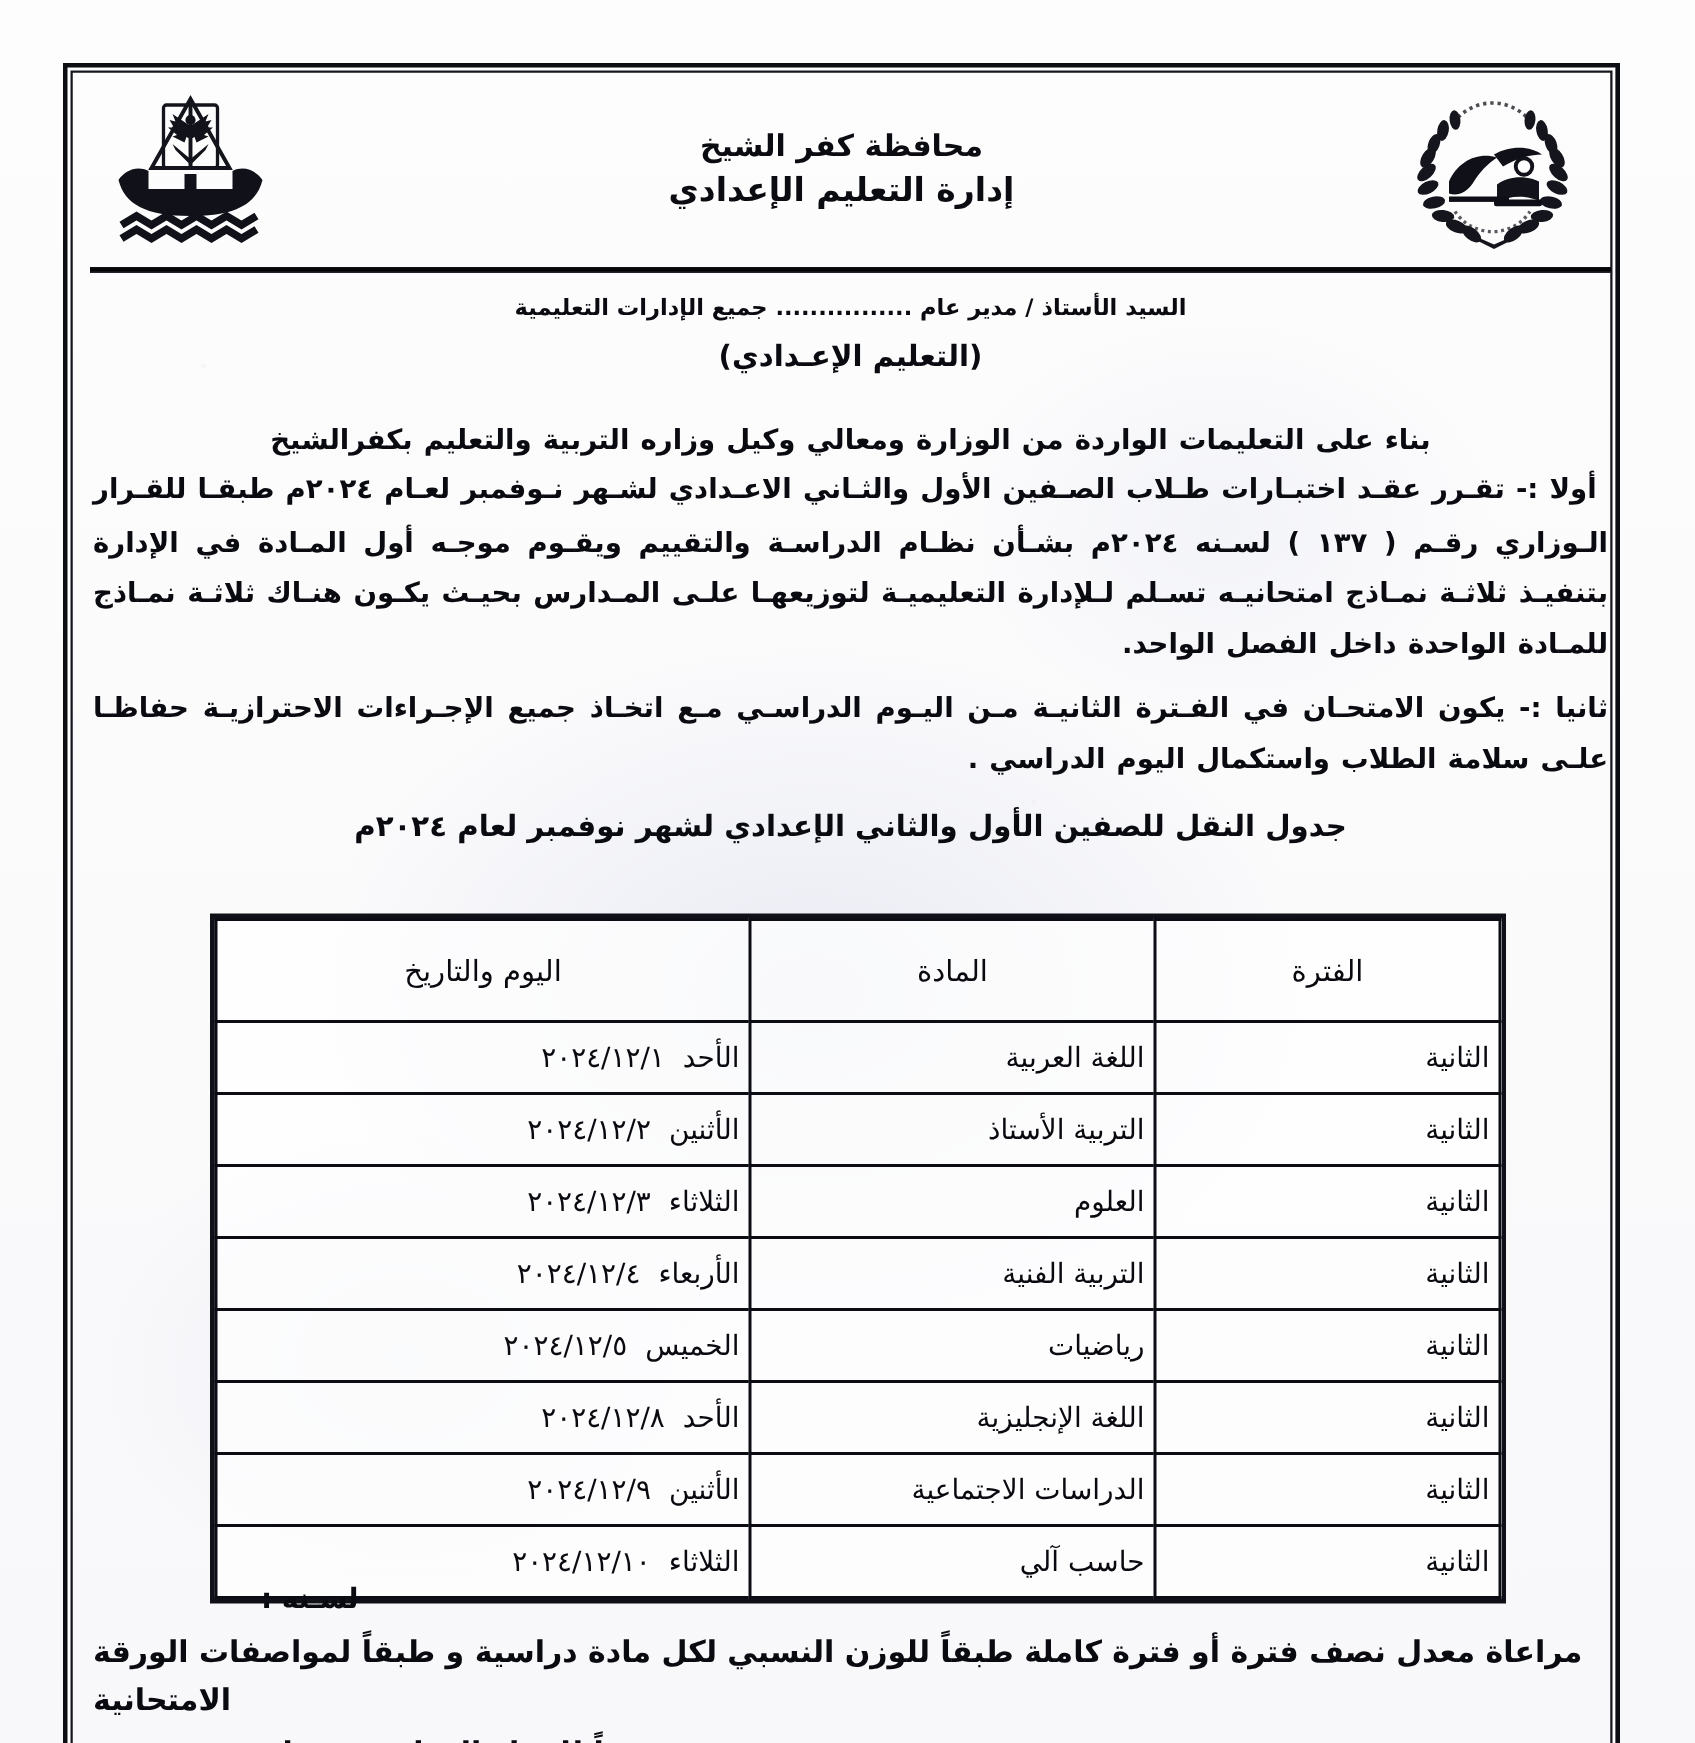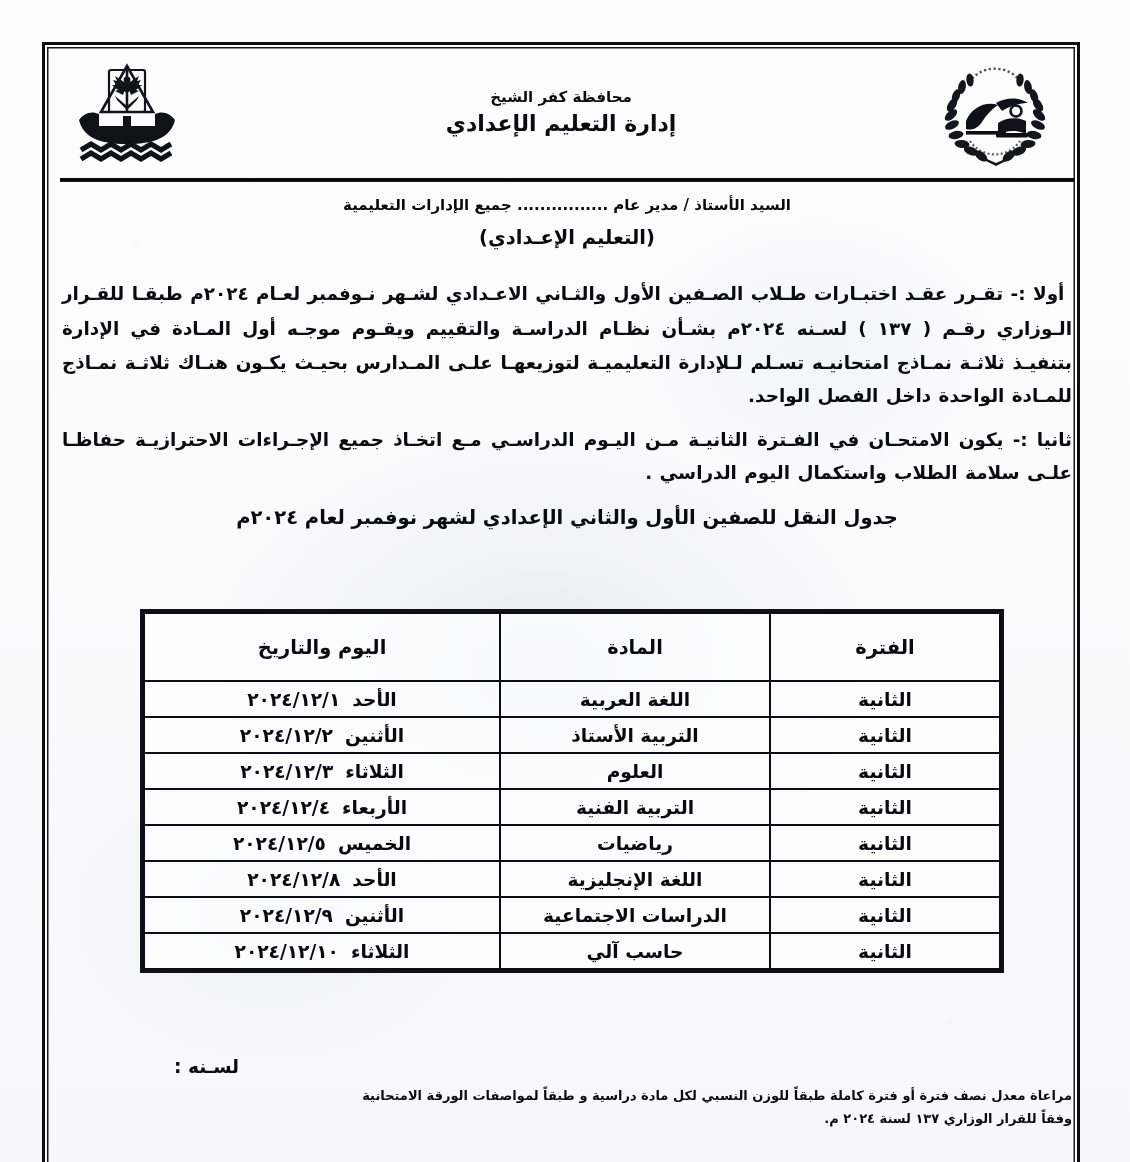--- a/index.html
+++ b/index.html
@@ -75,21 +75,21 @@
   .logo-slot { width: 150px; display: flex; justify-content: center; align-items: center; }
 
   .header-titles {
     flex: 1;
     text-align: center;
     color: #0b0b12;
     font-weight: 700;
     line-height: 1.42;
     letter-spacing: .4px;
   }
-  .header-titles .t1 { font-size: 15px; letter-spacing: 2.8px; }
+  .header-titles .t1 { font-size: 20px; letter-spacing: 2.8px; }
   .header-titles .t2 { font-size: 19px;   letter-spacing: 1.1px; }
   .header-titles .t3 { font-size: 22px;   letter-spacing: .4px; }
 
   
   .hrule {
     position: absolute;
     left: 60px;
     top: 178px;
     width: 1014px;
     height: 4px;
@@ -158,55 +158,55 @@
 
   table.schedule col.c-period  { width: 230px; }
   table.schedule col.c-subject { width: 270px; }
   table.schedule col.c-date    { width: 356px; }
 
   table.schedule th,
   table.schedule td {
     border: 2.6px solid #0c0c14;
     text-align: center;
     color: #09090f;
-    font-weight: 700;
+    font-weight: 400;
     font-size: 18.6px;
     padding: 0 6px;
     background: rgba(255,255,255,0.40);
   }
 
   table.schedule thead th {
     height: 68px;
     font-size: 19.4px;
     vertical-align: middle;
   }
 
-  table.schedule tbody td { height: 36px; }
+  table.schedule tbody td { height: 48px; text-align: right; }
 
   table.schedule td.date-cell { letter-spacing: .6px; }
   table.schedule td.date-cell .day { margin-left: 12px; }
 
   
   .note-block {
     position: absolute;
     left: 62px;
     top: 1056px;
     width: 1010px;
     color: #0a0a11;
     font-weight: 700;
   }
   .note-label {
     text-align: left;
     font-size: 18.6px;
     margin-bottom: 8px;
     padding-left: 112px;
   }
   .note-line {
-    text-align: right;
-    font-size: 13px;
+    text-align: left;
+    font-size: 20px;
     line-height: 1.62;
   }
   .note-line.second { margin-top: 2px; }
 
   
   .emblem { display: block; }
 </style>
 </head>
 <body>
 
@@ -316,20 +316,21 @@
     </div>
 
     <div class="hrule"></div>
 
     <div class="body-block">
 
       <div class="addressee">السيد الأستاذ / مدير عام  ................ جميع الإدارات التعليمية</div>
 
       <div class="subline">(التعليم الإعـدادي)</div>
 
+      <div class="para lead">بناء على التعليمات الواردة من الوزارة ومعالي وكيل وزاره التربية والتعليم بكفرالشيخ</div>
 
       <div class="para first">أولا :- تقـرر عقـد اختبـارات طـلاب الصـفين الأول والثـاني الاعـدادي لشـهر نـوفمبر لعـام ٢٠٢٤م طبقـا للقـرار</div>
 
       <div class="para justify">الـوزاري رقـم ( ١٣٧ ) لسـنه ٢٠٢٤م بشـأن نظـام الدراسـة والتقييم ويقـوم موجـه أول المـادة في الإدارة بتنفيـذ ثلاثـة نمـاذج امتحانيـه تسـلم لـلإدارة التعليميـة لتوزيعهـا علـى المـدارس بحيـث يكـون هنـاك ثلاثـة نمـاذج للمـادة الواحدة داخل الفصل الواحد.</div>
 
       <div class="para-gap"></div>
 
       <div class="para justify">ثانيا :- يكون الامتحـان في الفـترة الثانيـة مـن اليـوم الدراسـي مـع اتخـاذ جميع الإجـراءات الاحترازيـة حفاظـا علـى سلامة الطلاب واستكمال اليوم الدراسي .</div>
 
       <div class="table-title">جدول النقل للصفين الأول والثاني الإعدادي لشهر نوفمبر لعام ٢٠٢٤م</div>

